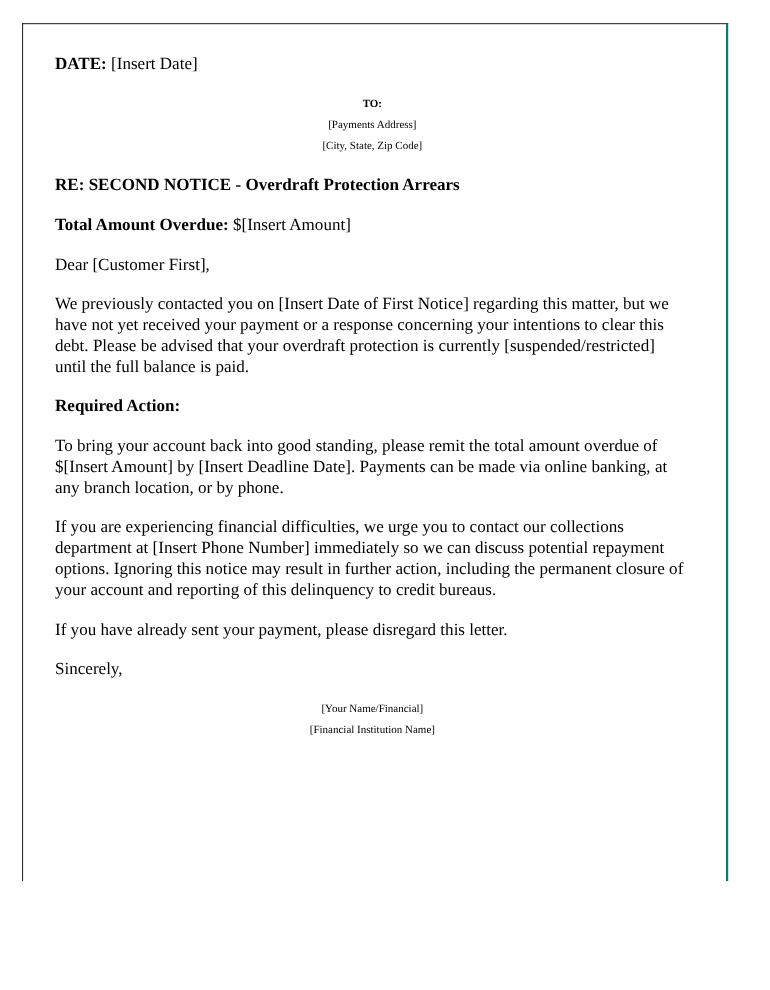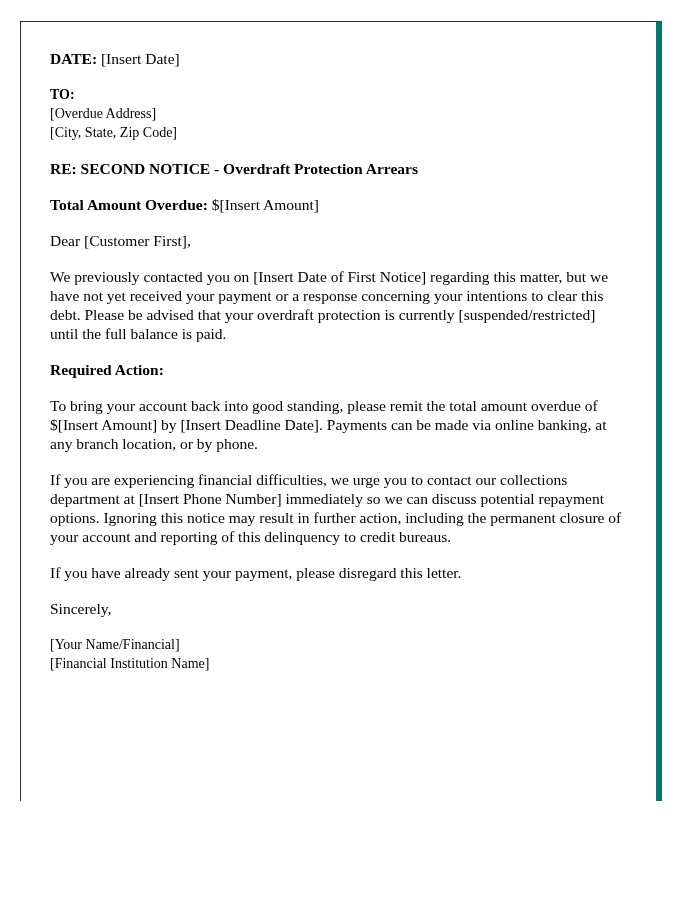--- a/index.html
+++ b/index.html
@@ -20,49 +20,50 @@
   }
   .letter-frame {
     position: absolute;
     left: 20px;
     top: 21px;
     width: 642px;
     height: 780px;
     box-sizing: border-box;
     border-top: 1px solid #2e2e2e;
     border-left: 1px solid #2e2e2e;
-    border-right: 6px solid #0f766e;
+    border-right: 2px solid #0f766e;
     border-bottom: none;
     padding: 27px 33px 0 29px;
     overflow: hidden;
     background: #ffffff;
   }
   .letter-frame p,
   .letter-frame .block {
     margin: 0 0 17px 0;
     font-size: 15.5px;
     line-height: 19px;
   }
   .line-tight {
-    font-size: 14px;
+    font-size: 10px;
     line-height: 19px;
+    text-align: center;
   }
   b { font-weight: bold; }
 </style>
 </head>
 <body>
 
 <div class="page">
   <div class="letter-frame">
 
     <p><b>DATE:</b> <span>[Insert Date]</span></p>
 
     <div class="block">
       <div class="line-tight"><b>TO:</b></div>
-      <div class="line-tight">[Overdue Address]</div>
+      <div class="line-tight">[Payments Address]</div>
       <div class="line-tight">[City, State, Zip Code]</div>
     </div>
 
     <p><b>RE: SECOND NOTICE - Overdraft Protection Arrears</b></p>
 
 
     <p><b>Total Amount Overdue:</b> <span>$[Insert Amount]</span></p>
 
     <p>Dear [Customer First],</p>
 

